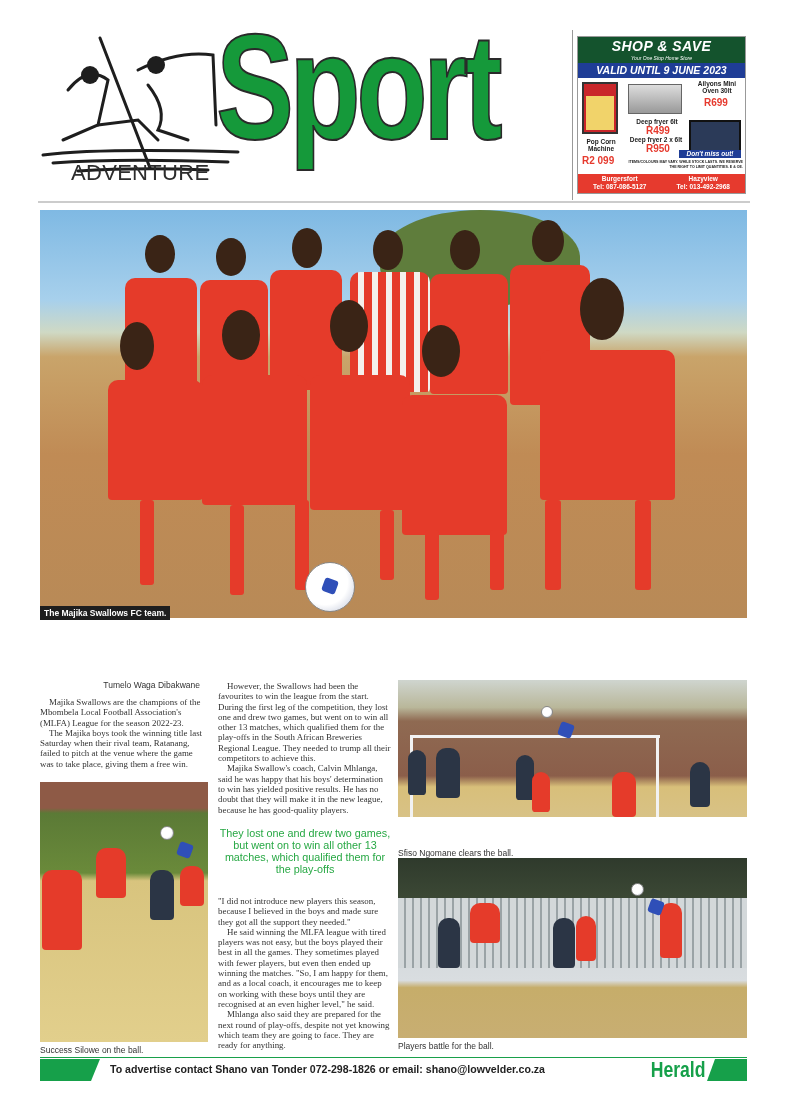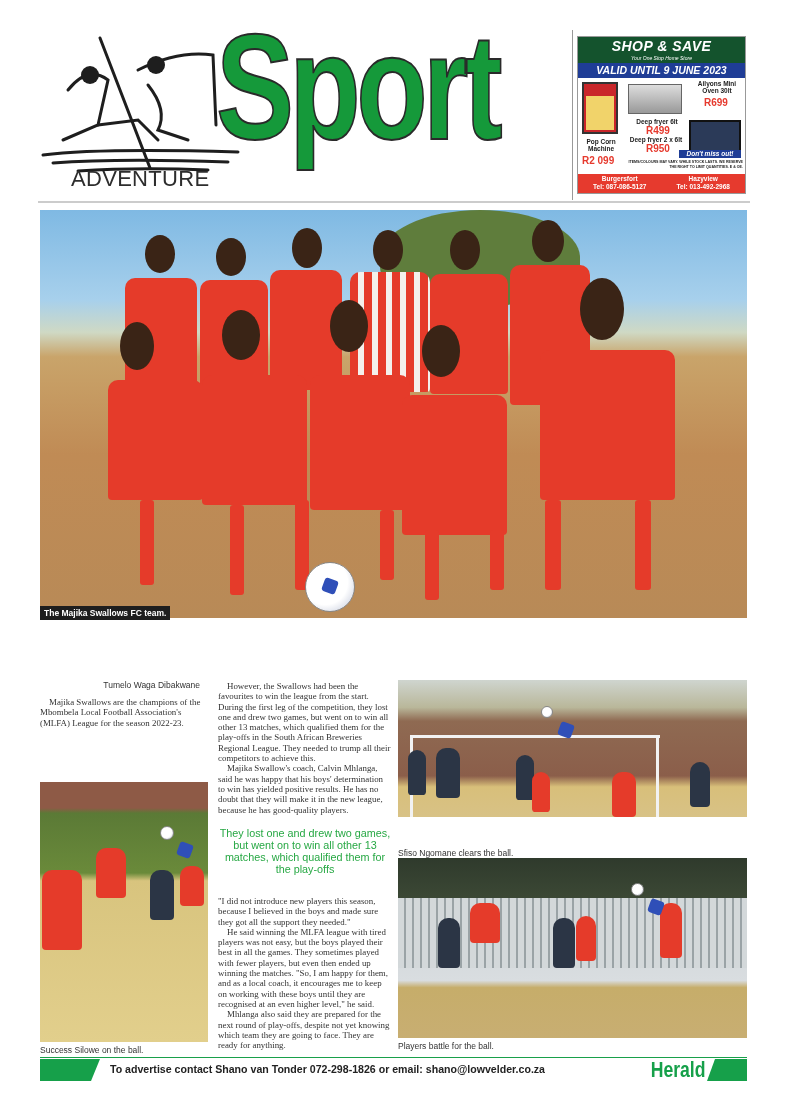--- a/index.html
+++ b/index.html
@@ -2,21 +2,21 @@
 <html><head>
 <meta charset="utf-8">
 <style>
   * { box-sizing: border-box; margin: 0; padding: 0; }
   html, body { width: 786px; height: 1113px; background: #ffffff; overflow: hidden; }
   body { position: relative; font-family: "Liberation Serif", serif; color: #2a2a2a; }
 
   
   .masthead { position: absolute; left: 38px; top: 30px; width: 525px; height: 170px; }
   .paddlers { position: absolute; left: 0; top: 0; width: 210px; height: 150px; }
-  .adventure { position: absolute; left: 33px; top: 136px; font-family: "Liberation Sans", sans-serif; font-size: 22px; color: #2d2d2d; letter-spacing: 0.3px; }
+  .adventure { position: absolute; left: 33px; top: 130px; font-family: "Liberation Sans", sans-serif; font-size: 22px; color: #2d2d2d; letter-spacing: 0.3px; }
   .sport-word { position: absolute; left: 178px; top: -18px; font-family: "Liberation Sans", sans-serif; font-weight: 900; font-size: 150px; line-height: 1; color: #15993a; letter-spacing: -6px; transform: scaleX(0.78); transform-origin: left top; -webkit-text-stroke: 2px #2a2a2a; }
   .rule-top { position: absolute; left: 38px; top: 201px; width: 712px; height: 2px; background: #cccccc; }
 
   
   .ad { position: absolute; left: 577px; top: 36px; width: 169px; height: 158px; border: 1px solid #999; background: #fff; overflow: hidden; font-family: "Liberation Sans", sans-serif; }
   .ad-vline { position: absolute; left: 572px; top: 30px; width: 1px; height: 170px; background: #999; }
   .ad-head { background: #14532d; height: 26px; text-align: center; color: #fff; }
   .ad-title { font-weight: 900; font-size: 14px; line-height: 17px; font-style: italic; letter-spacing: 0.5px; padding-top: 1px; }
   .ad-tag { font-size: 5px; font-style: italic; line-height: 6px; }
   .ad-valid { background: #1f3d96; color: #fff; font-weight: 900; font-style: italic; font-size: 10.5px; text-align: center; height: 15px; line-height: 15px; }
@@ -163,20 +163,21 @@
 </div>
 <div class="caption-dark">The Majika Swallows FC team.</div>
 
 <div class="headline-box">
   
 </div>
 
 <div class="byline">Tumelo Waga Dibakwane</div>
 <div class="col col1">
   <p>Majika Swallows are the champions of the Mbombela Local Football Association's (MLFA) League for the season 2022-23.</p>
+  <p>The Majika boys took the winning title last Saturday when their rival team, Ratanang, failed to pitch at the venue where the game was to take place, giving them a free win.</p>
 </div>
 
 <div class="photo-left">
   <div class="player" style="left:2px;top:88px;width:40px;height:80px;"></div>
   <div class="player" style="left:56px;top:66px;width:30px;height:50px;"></div>
   <div class="player" style="left:110px;top:88px;width:24px;height:50px;background:#2b3545;"></div>
   <div class="player" style="left:140px;top:84px;width:24px;height:40px;"></div>
   <div class="ball" style="left:120px;top:44px;width:14px;height:14px;"></div>
 </div>
 <div class="cap" style="left:40px;top:1045px;">Success Silowe on the ball.</div>

